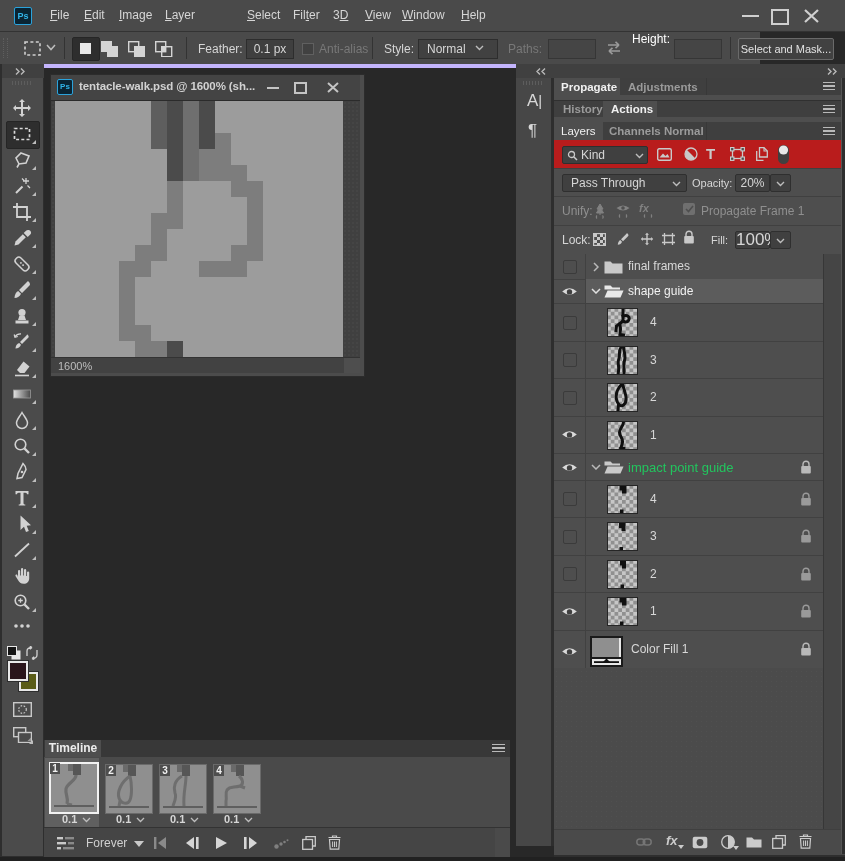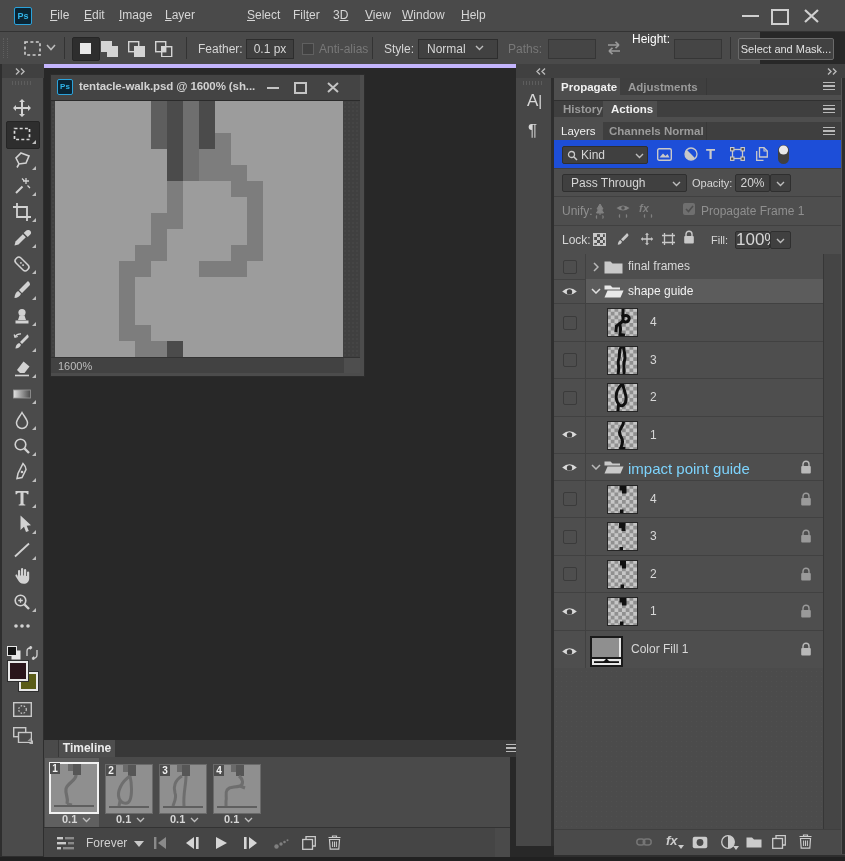--- a/index.html
+++ b/index.html
@@ -310,21 +310,21 @@
   <div class="abs" style="left:309px;top:0;width:4px;height:301px;background:#4c4c4c;"></div>
   <div class="abs" style="left:0;top:297px;width:313px;height:4px;background:#4c4c4c;"></div>
 
   <div class="abs" style="left:0;top:282px;width:309px;height:15px;background:#424242;border-top:1px solid #333;">
     <div class="abs" style="left:7px;top:2px;font-size:11px;color:#bdbdbd;">1600%</div>
     <div class="abs" style="left:293px;top:0;width:16px;height:15px;background:#4e4e4e;"></div>
   </div>
 </div>
 
 <div id="timeline" class="abs" style="left:44px;top:740px;width:466px;height:118px;background:#4a4a4a;">
-  <div class="abs" style="left:14px;top:0;width:466px;height:17px;background:#383838;">
+  <div class="abs" style="left:0;top:0;width:466px;height:17px;background:#383838;">
     <div class="abs" style="left:1px;top:0;width:56px;height:17px;background:#4e4e4e;color:#ececec;font-size:12px;font-weight:bold;text-align:center;line-height:17px;">Timeline</div>
     <div class="abs" style="left:448px;top:4px;width:13px;height:9px;background:repeating-linear-gradient(#b9b9b9 0 1.4px,transparent 1.4px 3.4px);"></div>
   </div>
   <div id="frames" class="abs" style="left:0;top:17px;width:466px;height:70px;">
 
     <div class="abs" style="left:1px;top:1px;width:54px;height:69px;background:#606060;"></div>
     <div class="abs" style="left:5px;top:5px;width:46px;height:48px;border:2px solid #f2f2f2;">
       <svg width="46" height="48" viewBox="0 0 46 48">
             <rect width="46" height="48" fill="#8f8f8f"></rect>
             <rect x="17" y="0" width="5" height="7" fill="#6a6a6a"></rect>
@@ -484,21 +484,21 @@
 
     <div class="abs" style="left:0;top:44px;width:291px;height:18px;background:#3f3f3f;background-image:radial-gradient(#4a4a4a 0.7px, transparent 0.7px);background-size:4px 4px;">
       <div class="abs" style="left:0;top:0;width:49px;height:18px;background:#4e4e4e;"></div>
       <div class="abs" style="left:7px;top:3px;font-size:11.5px;font-weight:normal;color:#f0f0f0;">Layers</div>
       <div class="abs" style="left:55px;top:3px;font-size:11.5px;font-weight:bold;color:#9b9b9b;">Channels</div>
       <div class="abs" style="left:110px;top:3px;font-size:11.5px;font-weight:bold;color:#9b9b9b;">Normal</div>
       <div class="abs" style="left:269px;top:5px;width:12px;height:9px;background:repeating-linear-gradient(#b9b9b9 0 1.4px,transparent 1.4px 3.4px);"></div>
       <div class="abs" style="left:152px;top:0;width:1px;height:18px;background:#383838;"></div>
     </div>
 
-    <div class="abs" style="left:0;top:62px;width:291px;height:28px;background:#1d4ed8;border-bottom:1px solid #404040;">
+    <div class="abs" style="left:0;top:62px;width:291px;height:28px;background:#b91c1c;border-bottom:1px solid #404040;">
       <div class="abs" style="left:8px;top:6px;width:84px;height:16px;background:#404040;border:1px solid #2f2f2f;border-radius:2px;">
         <svg class="abs" style="left:4px;top:3px;" width="11" height="11" viewBox="0 0 11 11">
               <circle cx="4.5" cy="4.5" r="3" fill="none" stroke="#c9c9c9" stroke-width="1.3"></circle>
               <path d="M7 7 L10 10" stroke="#c9c9c9" stroke-width="1.5"></path>
             </svg>
         <div class="abs" style="left:18px;top:1px;font-size:12px;color:#d6d6d6;">Kind</div>
         <svg class="abs" style="left:72px;top:6px;" width="9" height="6" viewBox="0 0 9 6">
               <path d="M1 1 L4.5 4.5 L8 1" fill="none" stroke="#bdbdbd" stroke-width="1.4"></path>
             </svg>
       </div>
@@ -703,21 +703,21 @@
               <circle cx="8.5" cy="5.9" r="2.7" fill="#404040"></circle>
             </svg>
         <div class="abs" style="left:31px;top:0;width:1px;height:26px;background:#414141;"></div>
         <svg class="abs" style="left:37px;top:10px;" width="10" height="6" viewBox="0 0 10 6">
               <path d="M1 1 L5 5 L9 1" fill="none" stroke="#b9b9b9" stroke-width="1.5"></path>
             </svg>
         <svg class="abs" style="left:50px;top:6px;" width="20" height="14" viewBox="0 0 20 14">
               <path d="M0.5 13.5 V1.5 H6.5 L8.5 3.5 H16 V5.5 H0.5" fill="#c9c9c9"></path>
               <path d="M0.5 13.5 L3.5 6.5 H19.5 L16.5 13.5 Z" fill="#c9c9c9"></path>
             </svg>
-        <div class="abs" style="left:74px;top:6px;font-size:15px;color:#7dd3fc;">impact point guide</div>
+        <div class="abs" style="left:74px;top:6px;font-size:13px;color:#22c55e;">impact point guide</div>
         <svg class="abs" style="left:246px;top:6px;" width="12" height="15" viewBox="0 0 12 15">
               <path d="M3 6 V4.2 a3 3 0 0 1 6 0 V6" fill="none" stroke="#b9b9b9" stroke-width="1.4"></path>
               <rect x="1.2" y="6" width="9.6" height="7.6" rx="1" fill="#b9b9b9"></rect>
             </svg>
       </div>
 
       <div class="abs" style="left:0;top:227px;width:269px;height:36px;background:#4e4e4e;border-bottom:1px solid #414141;">
         <div class="abs" style="left:9px;top:11px;width:12px;height:12px;border:1px solid #3b3b3b;border-radius:2px;"></div>
         <div class="abs" style="left:31px;top:0;width:1px;height:36px;background:#414141;"></div>
         <svg class="abs" style="left:53px;top:4px;" width="31" height="29" viewBox="0 0 31 29">

